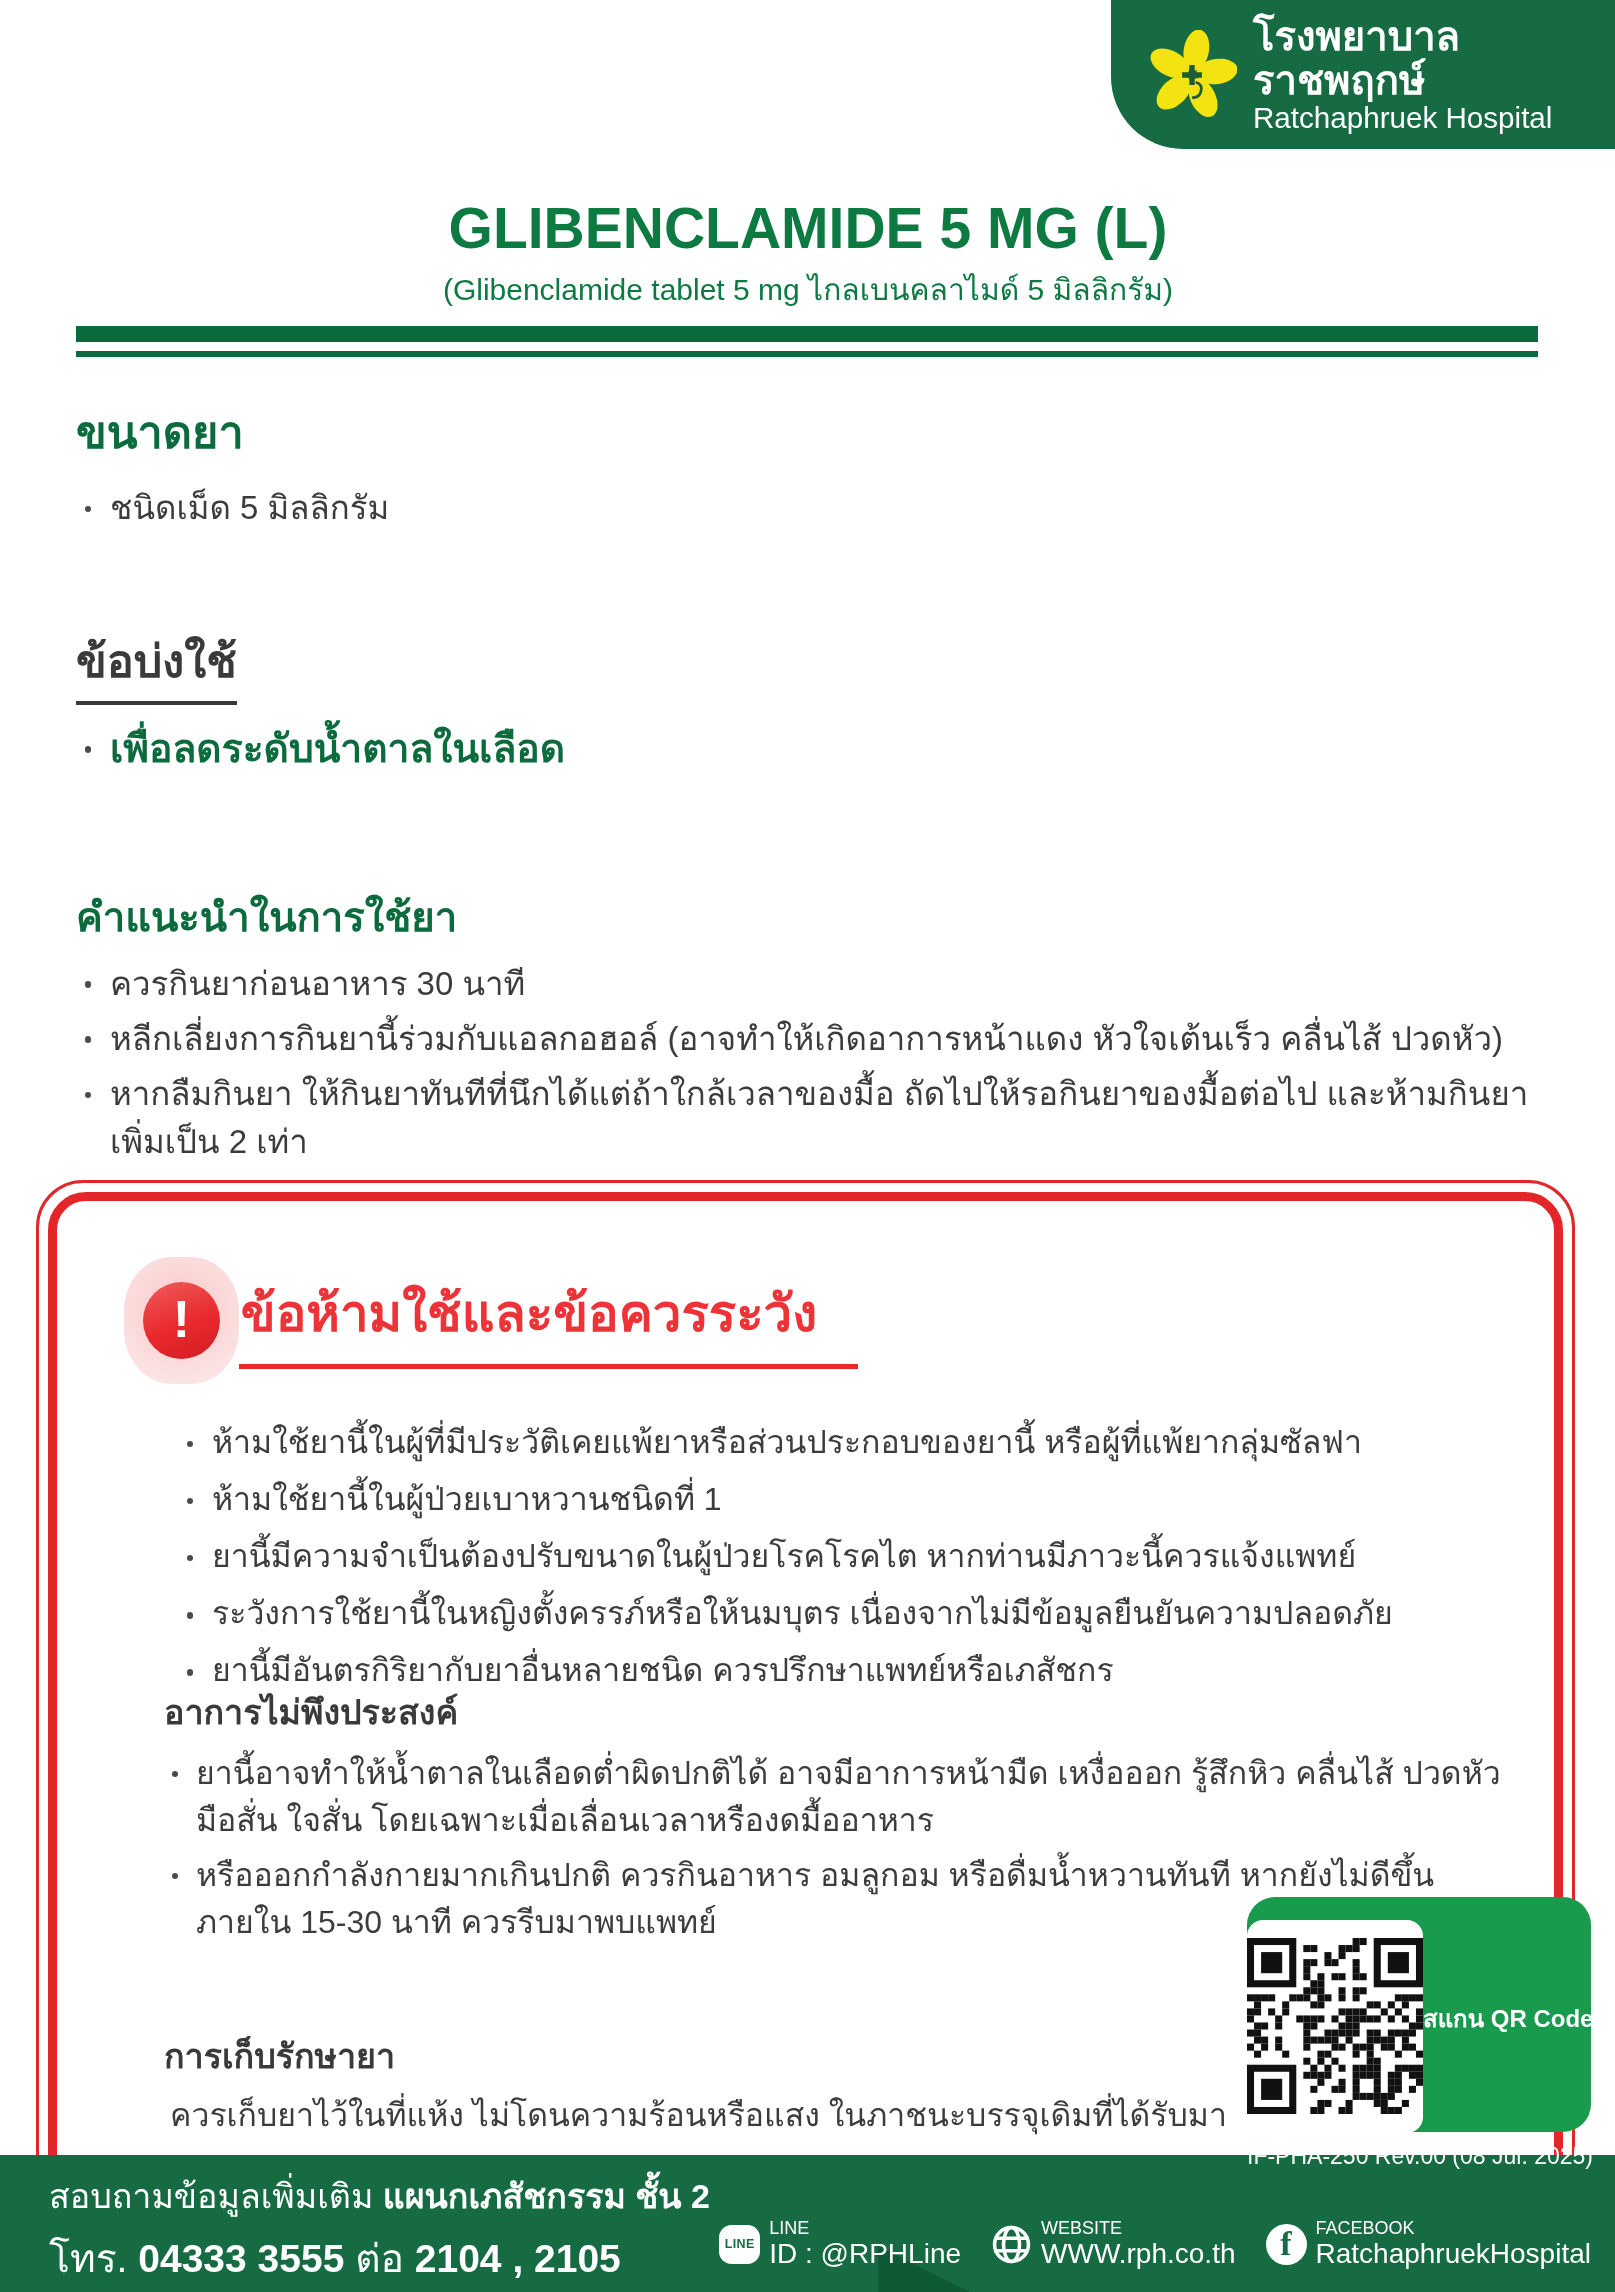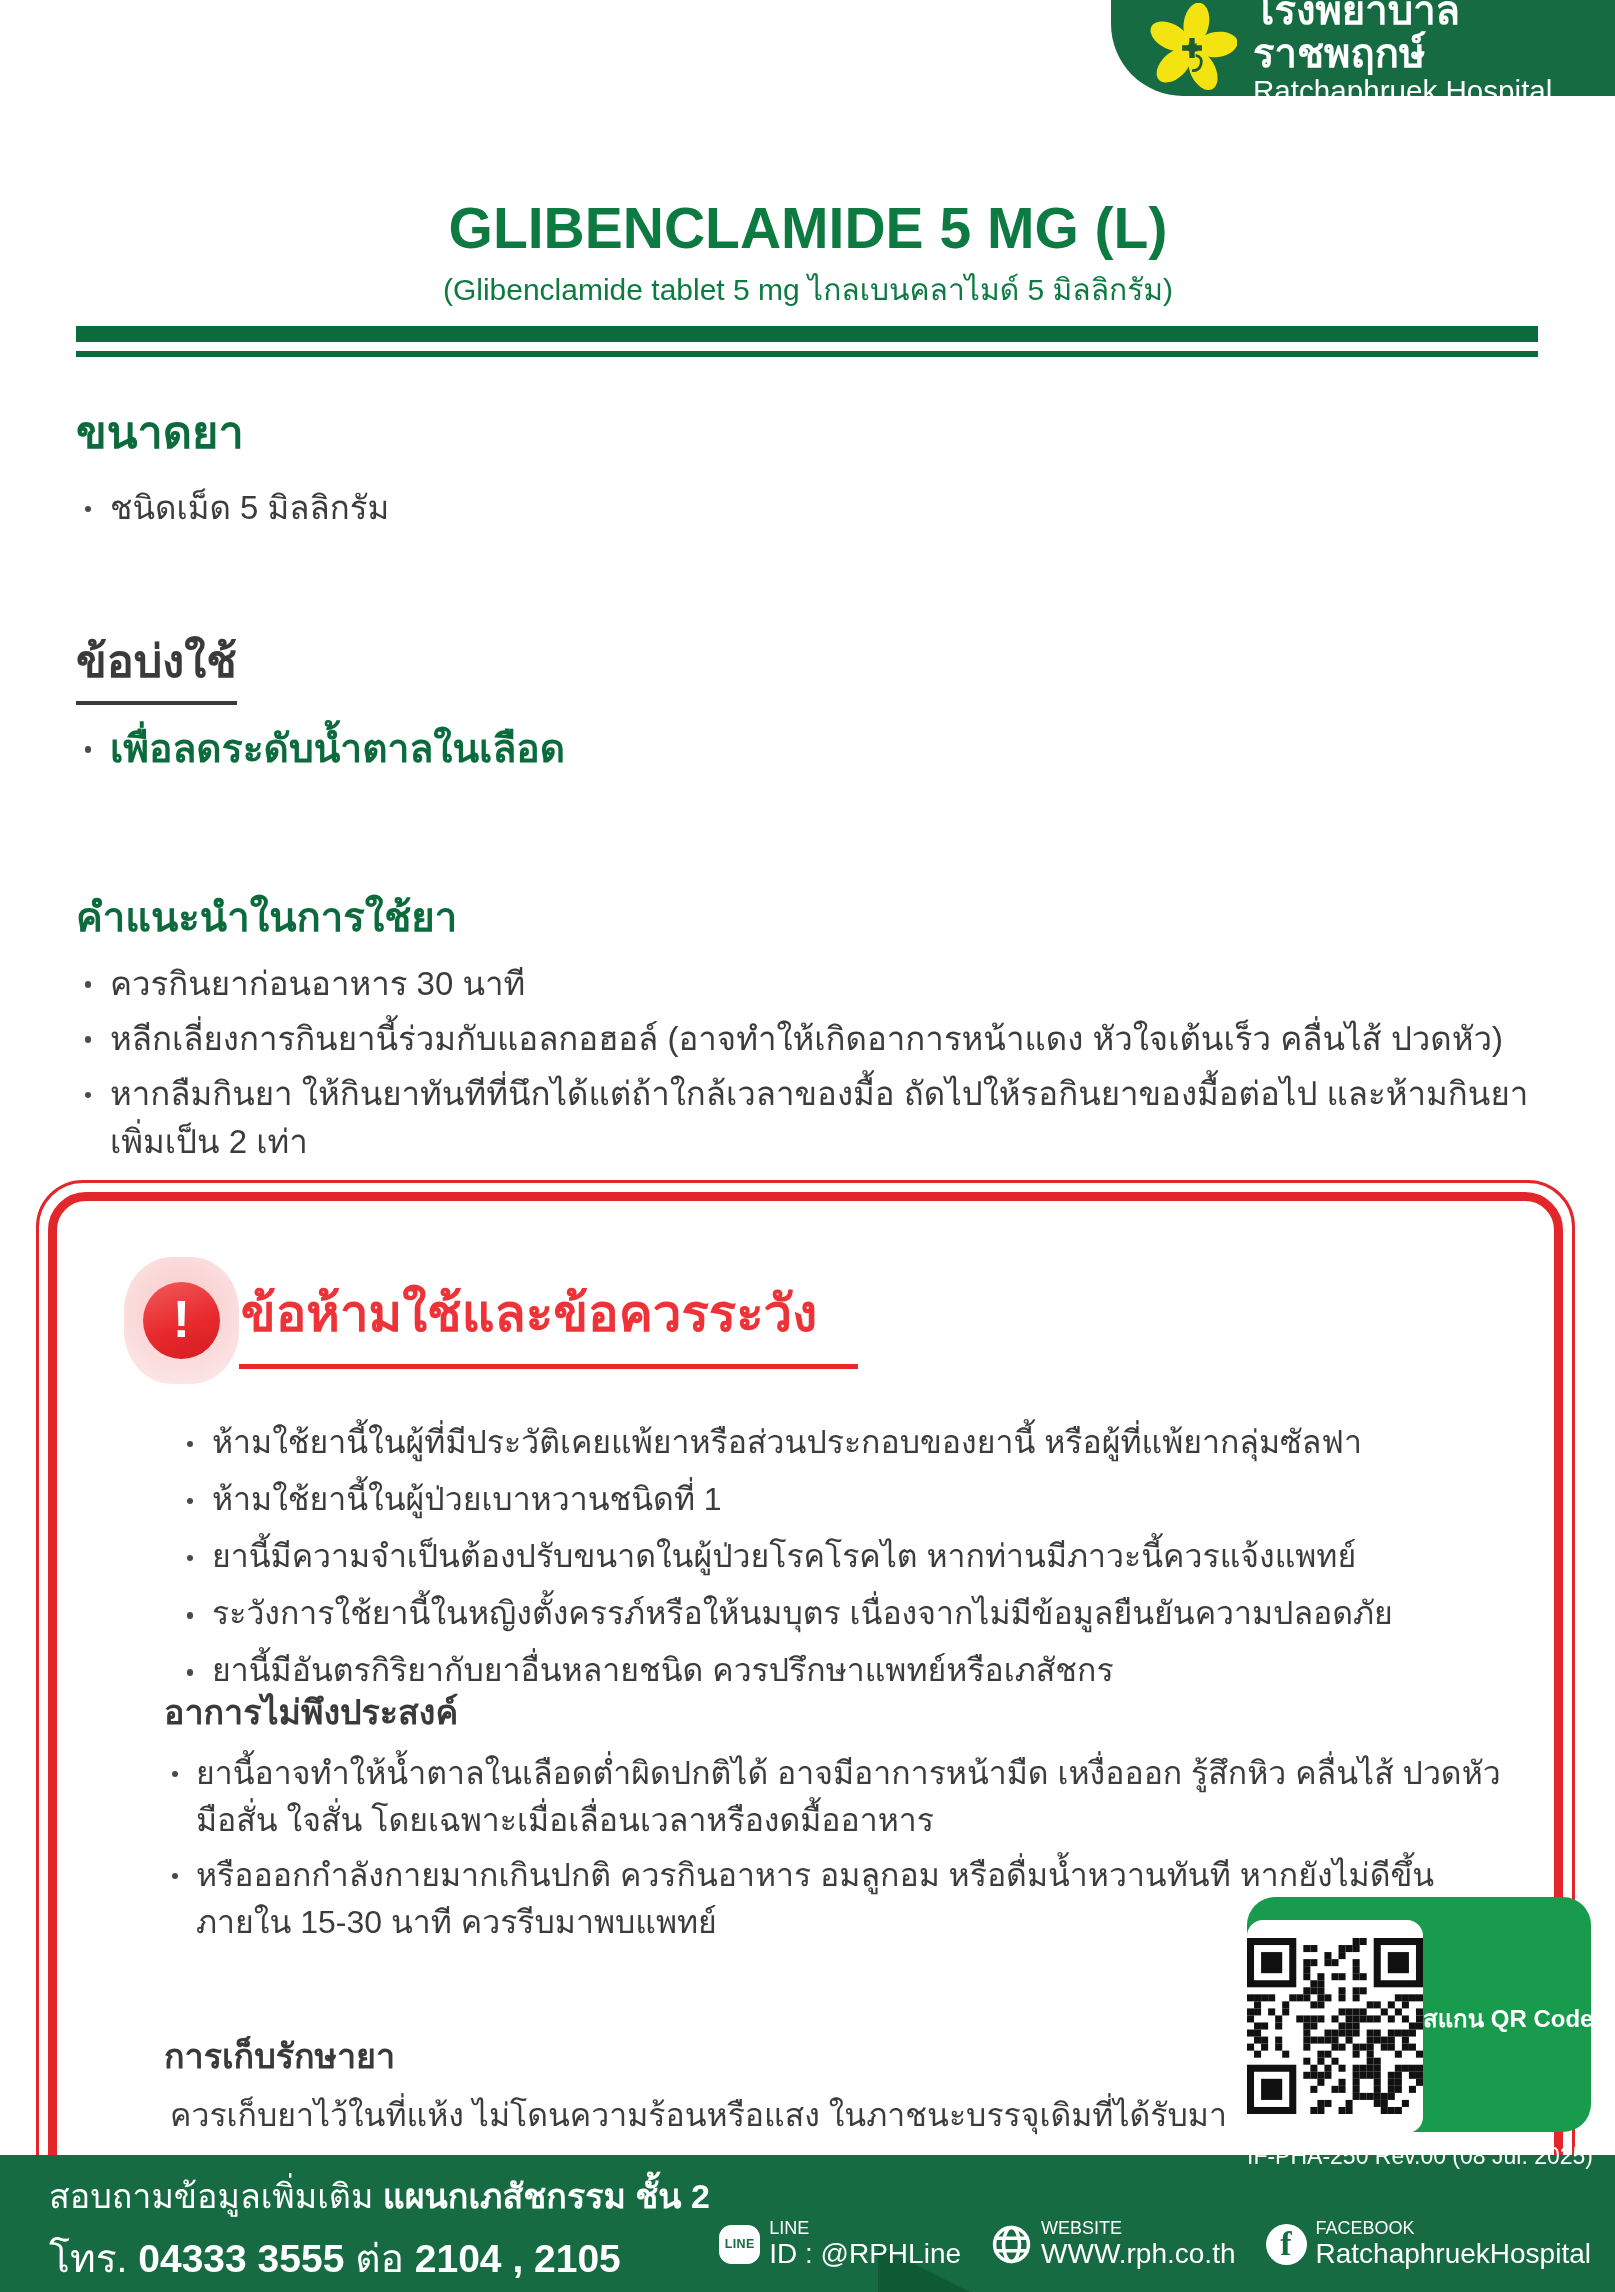--- a/index.html
+++ b/index.html
@@ -1,20 +1,20 @@
 <!DOCTYPE html>
 <html style="font-size:14.3px"><head>
 <meta charset="utf-8">
 <style>
   * { margin:0; padding:0; box-sizing:border-box; }
   body { background:#ffffff; font-family:"Liberation Sans","DejaVu Sans",sans-serif; }
   .page { position:relative; width:1616px; height:2293px; background:#fff; overflow:hidden; }
 
   
-  .header-banner { position:absolute; top:0; left:1111px; width:505px; height:96px;
+  .header-banner { position:absolute; top:0; left:1111px; width:505px; height:149px;
     background:#176B42; border-bottom-left-radius:72px;
     display:flex; align-items:center; padding-left:36px; z-index:2; }
   .logo { width:90px; height:90px; flex:0 0 auto; }
   .header-text { margin-left:16px; color:#fff; line-height:1.08; }
   .hospital-th { font-size:40px; font-weight:bold; }
   .hospital-en { font-size:29.6px; }
 
   
   .title-wrap { position:absolute; top:195px; left:0; width:100%; text-align:center; }
   .drug-title { font-size:57px; font-weight:bold; color:#0D7A42; letter-spacing:0; }

